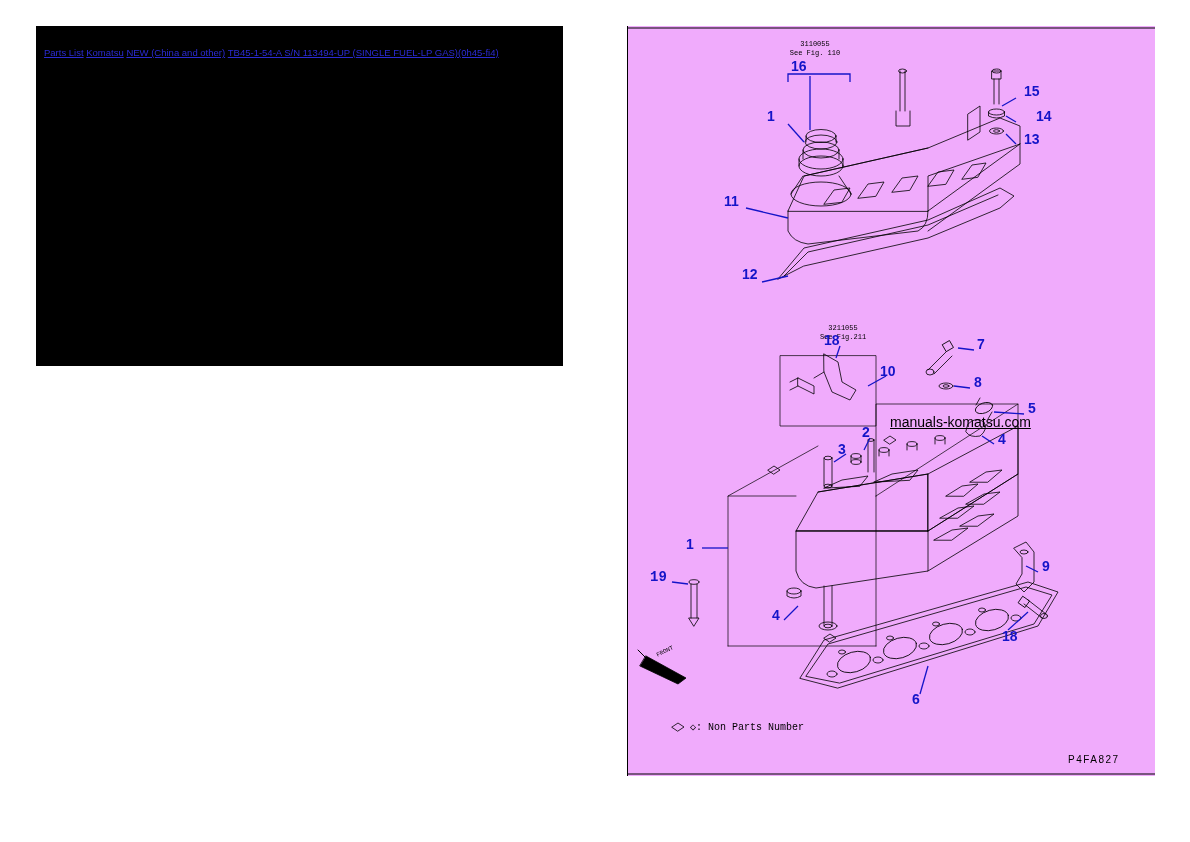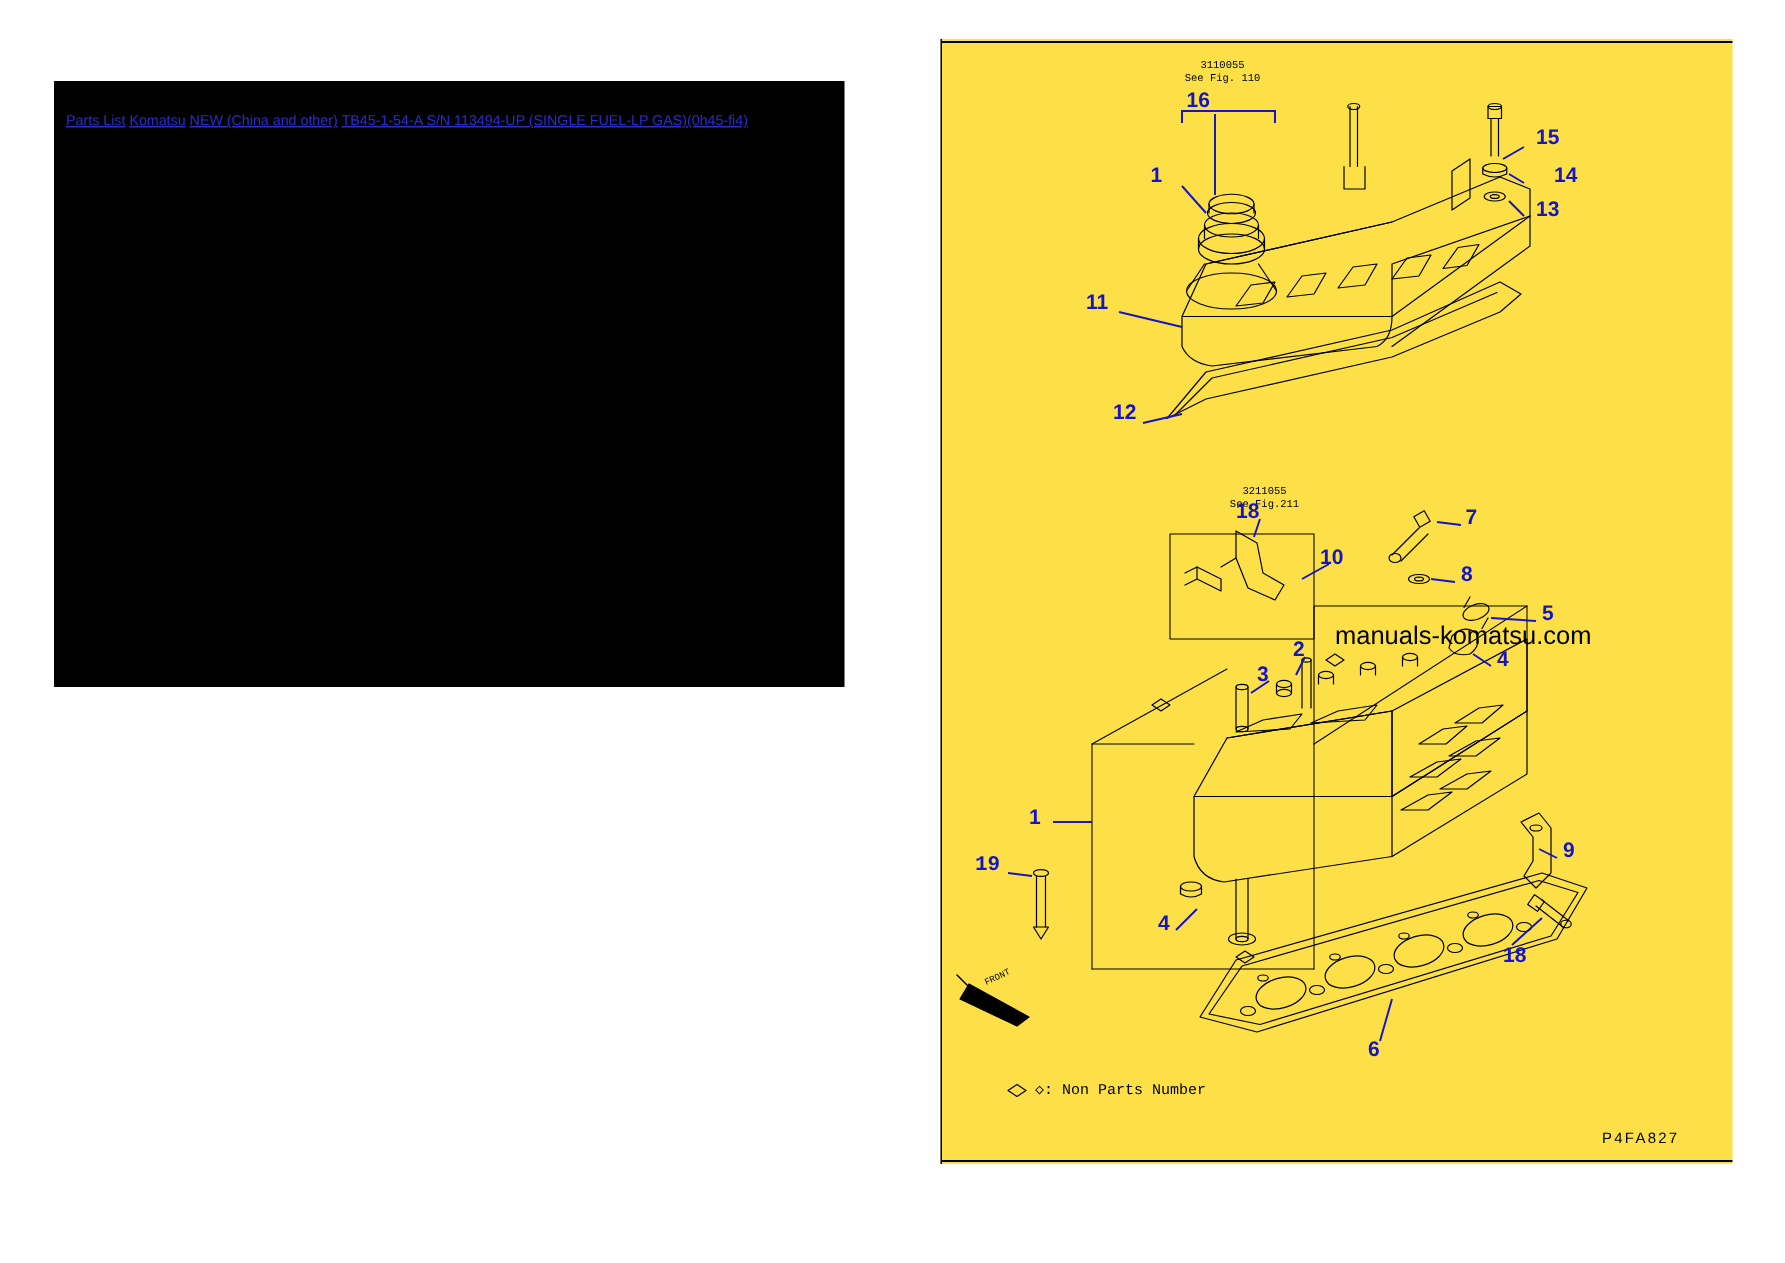--- a/index.html
+++ b/index.html
@@ -1,33 +1,33 @@
 <!DOCTYPE html>
 <html><head>
 <meta charset="utf-8">
 <style>
   html,body{margin:0;padding:0;background:#ffffff;}
   body{width:1190px;height:842px;position:relative;font-family:"Liberation Sans",sans-serif;overflow:hidden;}
 
   
-  #left-panel{position:absolute;left:36px;top:26px;width:527px;height:404px;background:#000000;margin-top:28px;}
+  #left-panel{position:absolute;left:36px;top:26px;width:527px;height:340px;background:#000000;}
   #breadcrumb{position:absolute;left:8px;top:20px;width:510px;font-size:9.5px;line-height:13px;color:#2b2bd4;}
   #breadcrumb a{color:#2b2bd4;text-decoration:underline;}
   #breadcrumb .sep{color:#2b2bd4;text-decoration:none;}
 
   
-  #diagram-panel{position:absolute;left:627px;top:26px;width:527px;height:750px;background:#fde047;border-left:1.5px solid #000;}
+  #diagram-panel{position:absolute;left:627px;top:26px;width:527px;height:750px;background:#f0abfc;border-left:1.5px solid #000;}
   #diagram-inner{position:absolute;left:0;top:0;width:527px;height:750px;}
   #diagram-svg{position:absolute;left:0;top:0;}
 
   .label{position:absolute;color:#1414c8;font-weight:bold;font-size:14px;font-family:"Liberation Sans",sans-serif;}
   .hdr{position:absolute;color:#000;font-size:7px;font-family:"Liberation Mono",monospace;text-align:center;line-height:9px;}
   .note{position:absolute;color:#000;font-size:10px;font-family:"Liberation Mono",monospace;}
   .code{position:absolute;color:#000;font-size:10px;letter-spacing:1.5px;font-family:Liberation Sans, sans-serif;}
-  #watermark{position:absolute;left:262px;top:388px;font-size:17px;color:#000;font-family:"Liberation Sans",sans-serif;white-space:nowrap;}
+  #watermark{position:absolute;left:262px;top:388px;font-size:14px;color:#000;font-family:"Liberation Sans",sans-serif;white-space:nowrap;text-decoration:underline;}
   .frontlbl{position:absolute;font-size:6px;color:#000;font-family:"Liberation Mono",monospace;}
 </style>
 </head>
 <body>
 
 <div id="left-panel">
   <div id="breadcrumb">
     <a href="#">Parts List</a><span class="sep">&nbsp;</span><a href="#">Komatsu</a><span class="sep">&nbsp;</span><a href="#">NEW (China and other)</a><span class="sep">&nbsp;</span><a href="#">TB45-1-54-A S/N 113494-UP (SINGLE FUEL-LP GAS)(0h45-fi4)</a>
   </div>
 </div>

